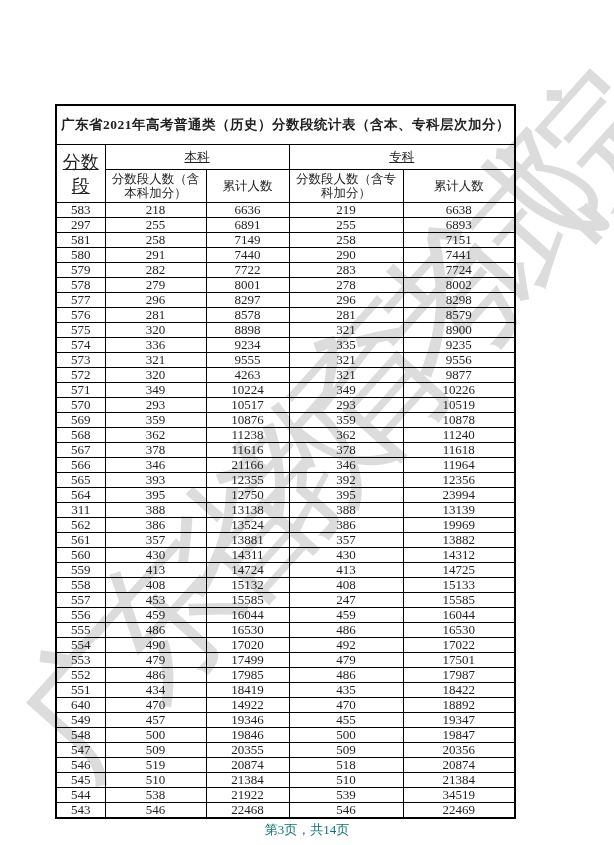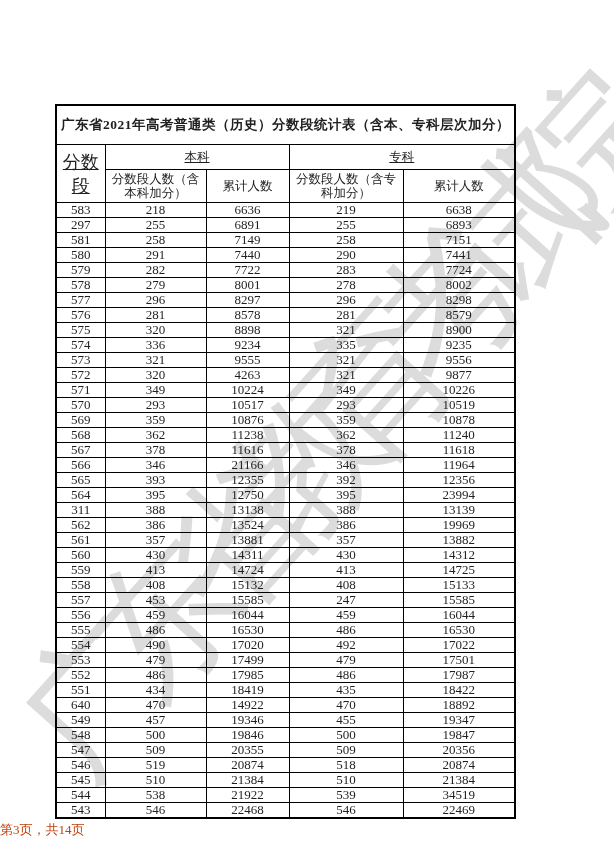--- a/index.html
+++ b/index.html
@@ -71,23 +71,24 @@
   .score-table tbody td {
     height: 14px;
     font-size: 13px;
     line-height: 14px;
   }
   .footer {
     position: absolute;
     left: 0;
     right: 0;
     top: 821px;
+    text-align: center;
     font-size: 13px;
     z-index: 1;
-    color: #c2410c;
+    color: #0f766e;
   }
 </style>
 </head>
 <body>
 
 <div class="page">
 
   <div class="watermark">广东省教育考试院</div>
 
   <table class="score-table">

